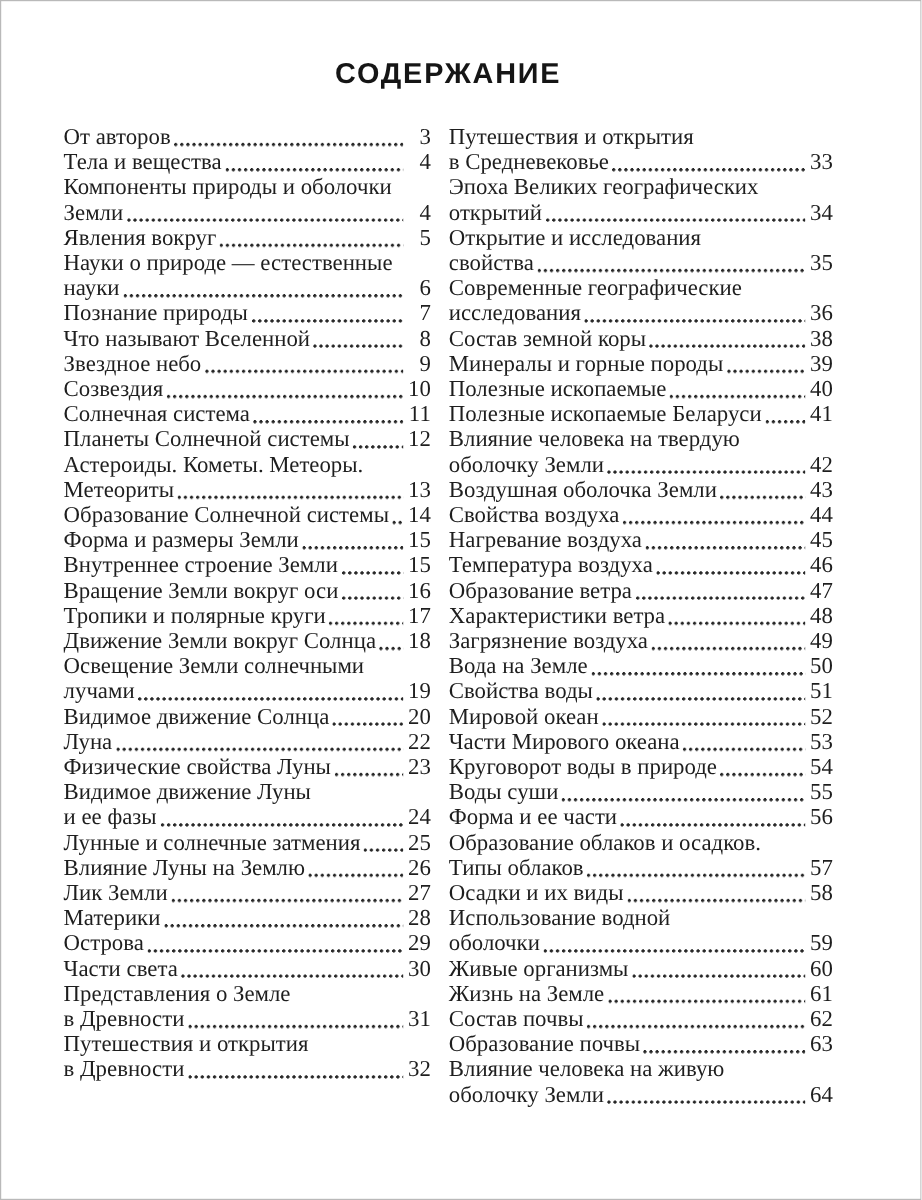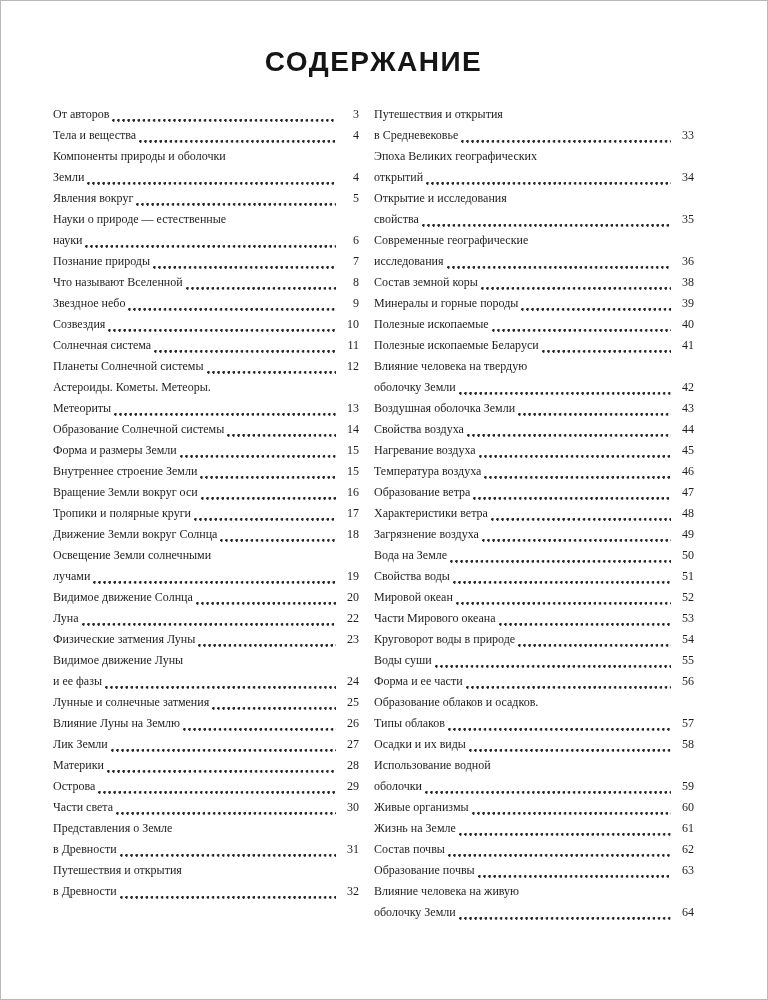--- a/index.html
+++ b/index.html
@@ -12,31 +12,31 @@
     overflow:hidden;
     font-family:"Liberation Serif","DejaVu Serif",serif;
     color:#1e1e1e;
   }
   .title {
     margin:46px 0 0 52px;
     width:641px;
     text-align:center;
     font-family:"Liberation Sans","DejaVu Sans",sans-serif;
     font-weight:bold;
-    font-size:28px;
+    font-size:24px;
     line-height:30px;
     letter-spacing:1.5px;
     color:#151515;
   }
   .columns {
     display:flex;
     margin:27px 0 0 52px;
     width:641px;
     gap:15px;
-    font-size:12px;
+    font-size:19px;
     line-height:21px;
   }
   .col-left  { width:306px; flex:0 0 306px; }
   .col-right { width:320px; flex:0 0 320px; }
   .toc-line { white-space:nowrap; }
   .toc-line.last { display:flex; align-items:flex-end; }
   .txt { flex:0 0 auto; }
   .leader {
     flex:1 1 auto;
     min-width:6px;
@@ -158,21 +158,21 @@
           <span class="txt">Видимое движение Солнца</span>
           <span class="leader"></span>
           <span class="pg">20</span>
         </div>
         <div class="toc-line last">
           <span class="txt">Луна</span>
           <span class="leader"></span>
           <span class="pg">22</span>
         </div>
         <div class="toc-line last">
-          <span class="txt">Физические затмения Луны</span>
+          <span class="txt">Физические свойства Луны</span>
           <span class="leader"></span>
           <span class="pg">23</span>
         </div>
         <div class="toc-line wrap">Видимое движение Луны</div>
         <div class="toc-line last">
           <span class="txt">и ее фазы</span>
           <span class="leader"></span>
           <span class="pg">24</span>
         </div>
         <div class="toc-line last">

